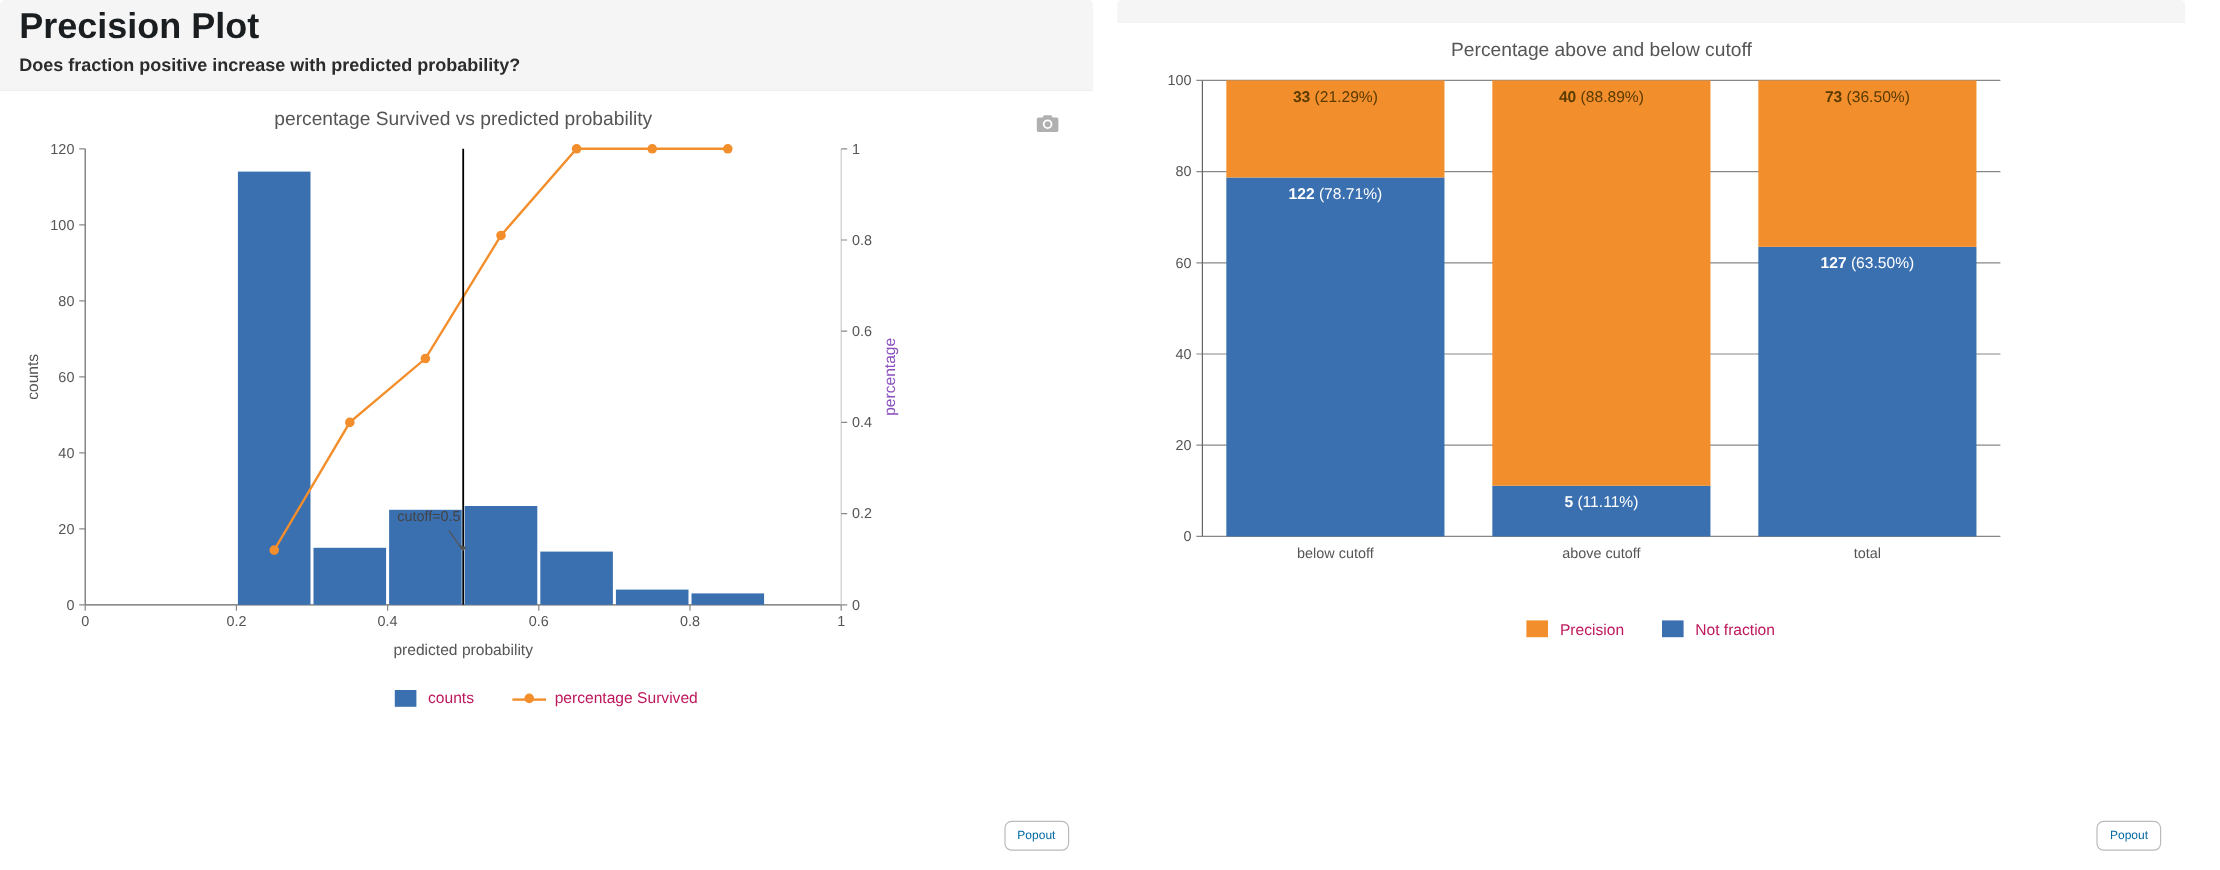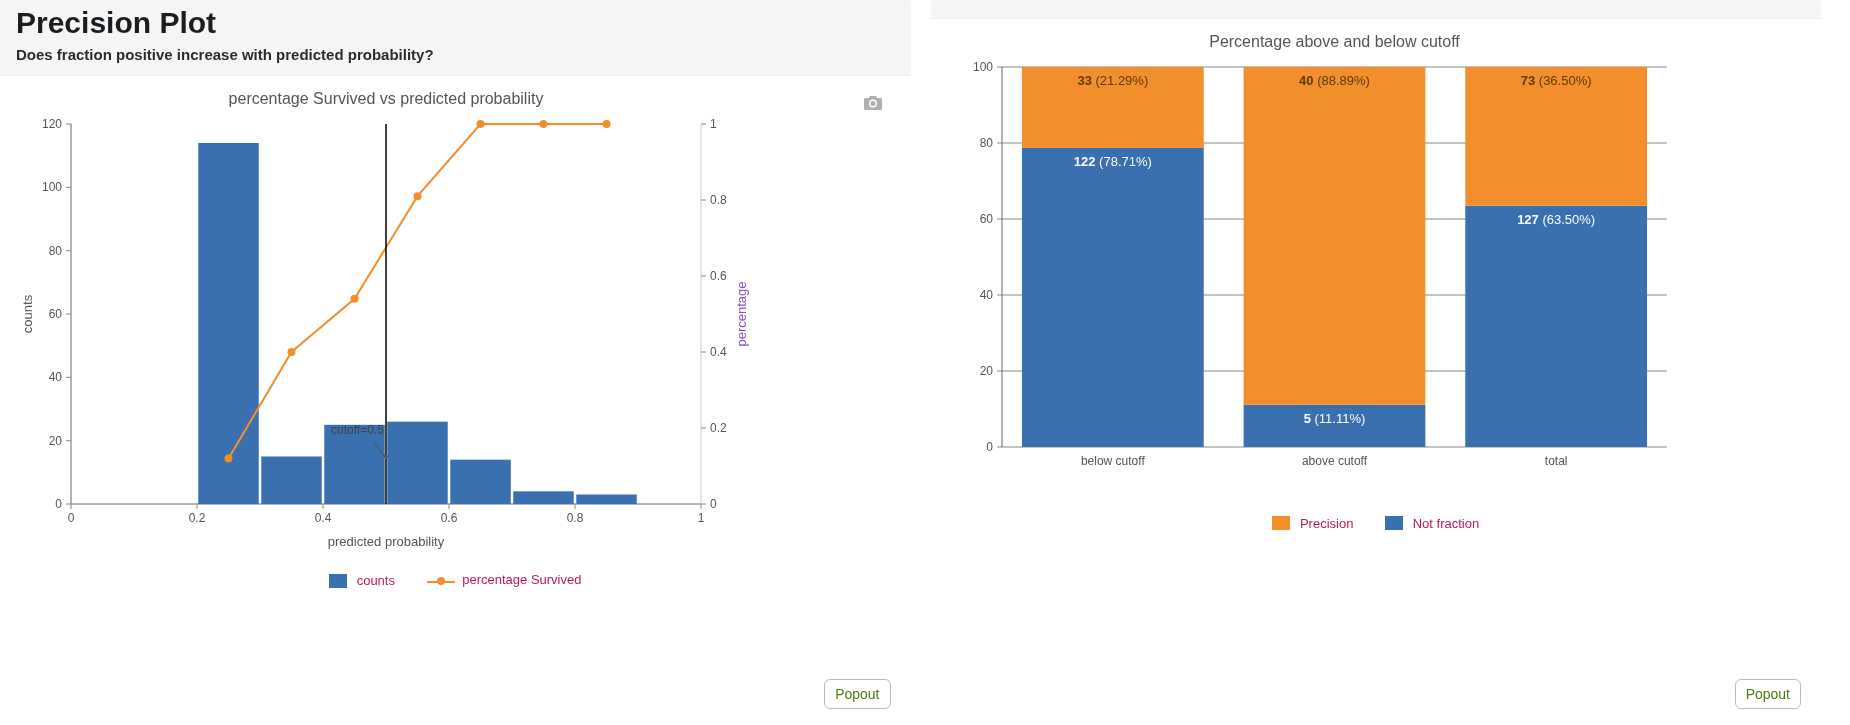--- a/index.html
+++ b/index.html
@@ -44,27 +44,27 @@
   .plot-wrap {
     position: relative;
     flex: 1;
     padding: 8px 16px 8px 16px;
     box-sizing: border-box;
   }
   .popout {
     position: absolute;
     right: 20px;
     bottom: 16px;
-    font-size: 14px;
+    font-size: 10px;
     padding: 6px 10px;
     background: #fff;
     border: 1px solid #bbb;
     border-radius: 6px;
     cursor: pointer;
-    color: #4d7c0f;
+    color: #0369a1;
   }
   .modebar {
     position: absolute;
     top: 18px;
     right: 28px;
     color: #b0b0b0;
   }
   .legend-row {
     text-align: center;
     font-size: 13px;

